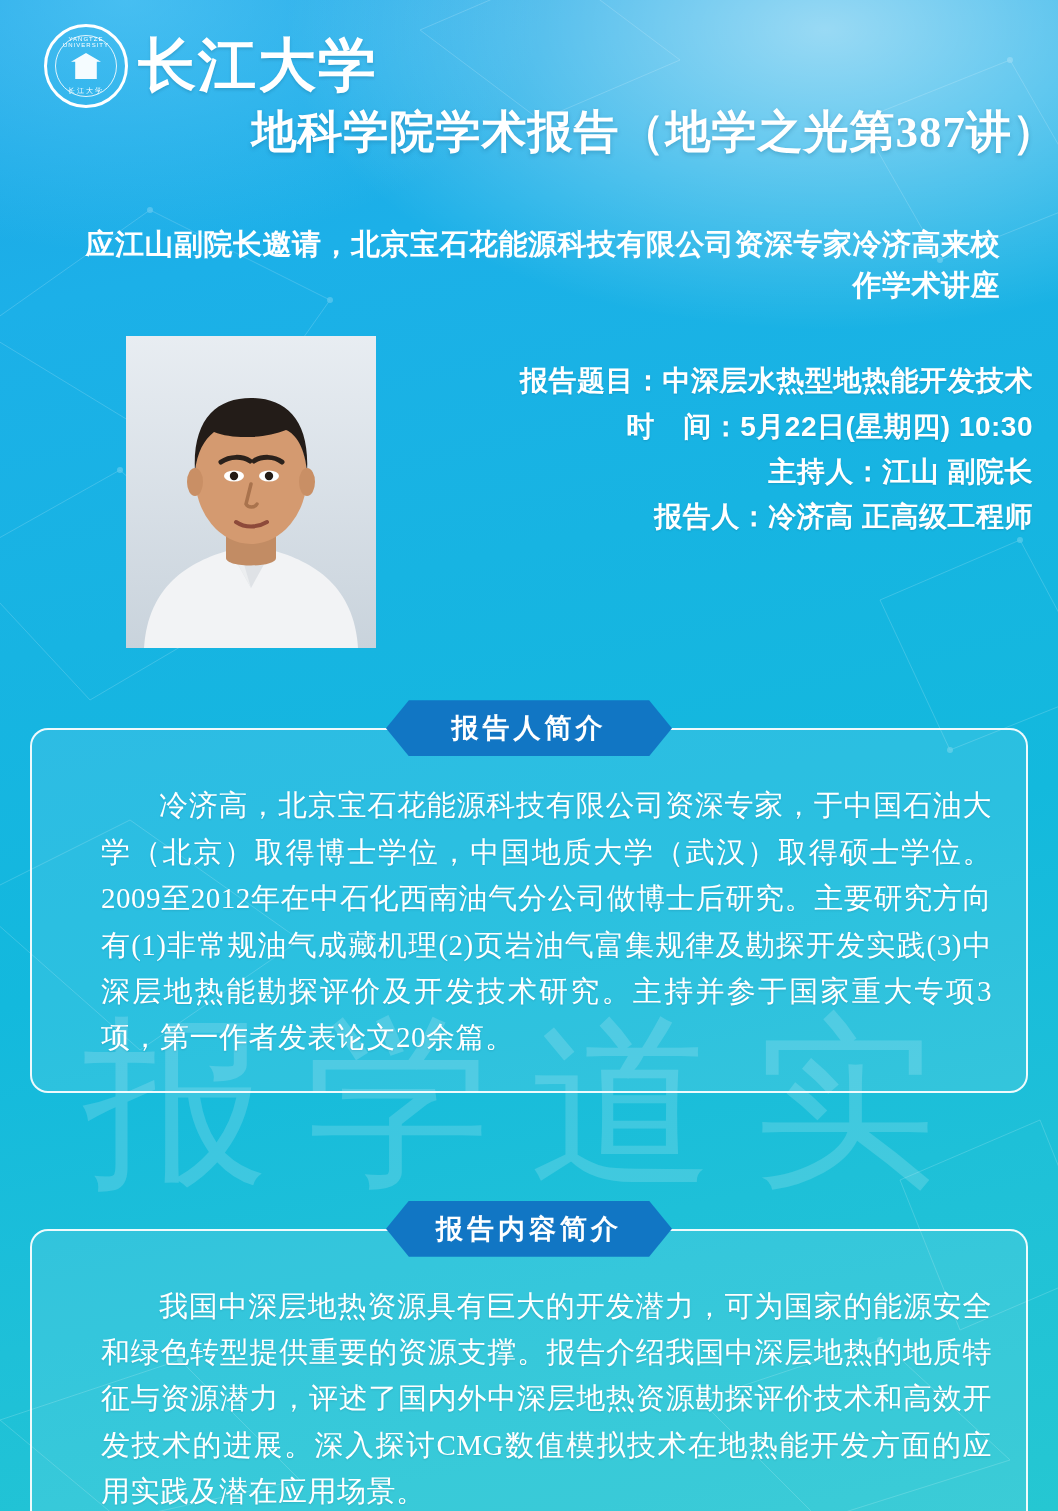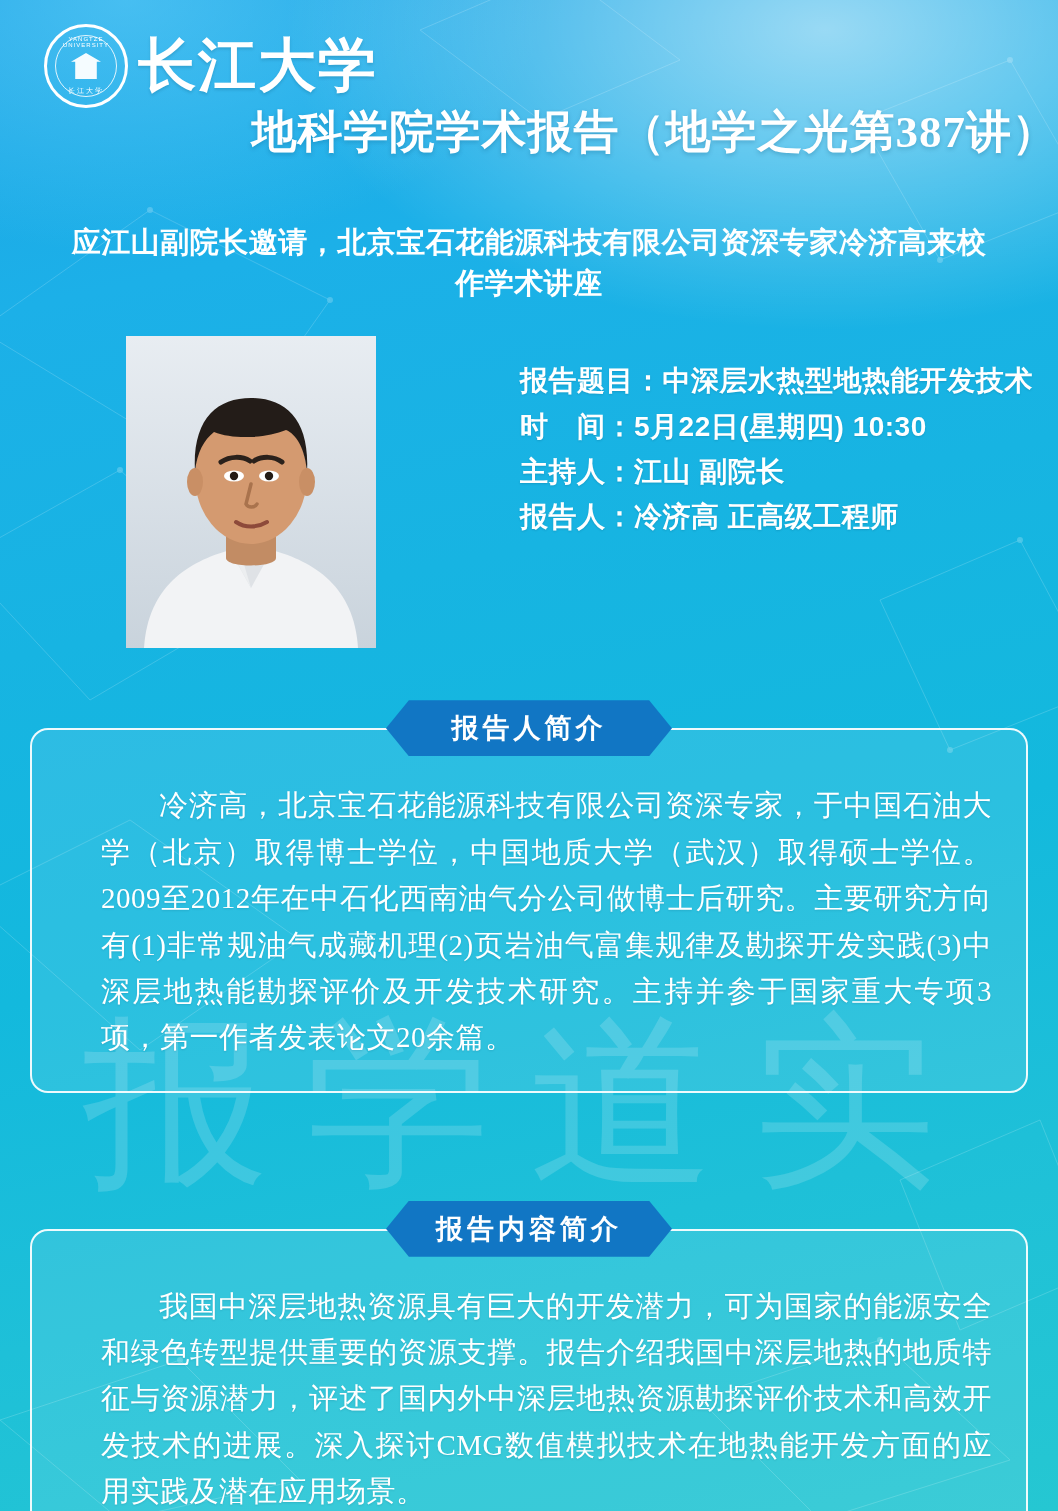--- a/index.html
+++ b/index.html
@@ -110,22 +110,22 @@
     text-align: right;
     font-family: "Liberation Serif", serif;
     font-size: 45px;
     font-weight: bold;
     color: #ffffff;
     letter-spacing: 1px;
     text-shadow: 0 2px 4px rgba(0,70,110,0.25);
   }
   .subtitle {
     margin: 82px 58px 3px 58px;
-    text-align: center;
-    font-family: Liberation Mono, monospace;
+    text-align: right;
+    font-family: Liberation Sans, sans-serif;
     font-size: 29px;
     font-weight: bold;
     color: #ffffff;
     line-height: 1.42;
     letter-spacing: 0.5px;
   }
 
   
   .info-row {
     position: relative;
@@ -148,20 +148,21 @@
     padding-top: 22px;
     color: #ffffff;
   }
   .info-line {
     font-size: 28px;
     font-weight: bold;
     line-height: 1.62;
     white-space: nowrap;
     letter-spacing: 0.5px;
     text-shadow: 0 1px 2px rgba(0,60,90,0.18);
+    text-align: right;
   }
   .info-line .lbl { display: inline-block; }
 
   
   .section {
     position: relative;
     margin: 0 30px;
   }
   .sec-bio { margin-top: 52px; }
   .sec-abs { margin-top: 108px; }

